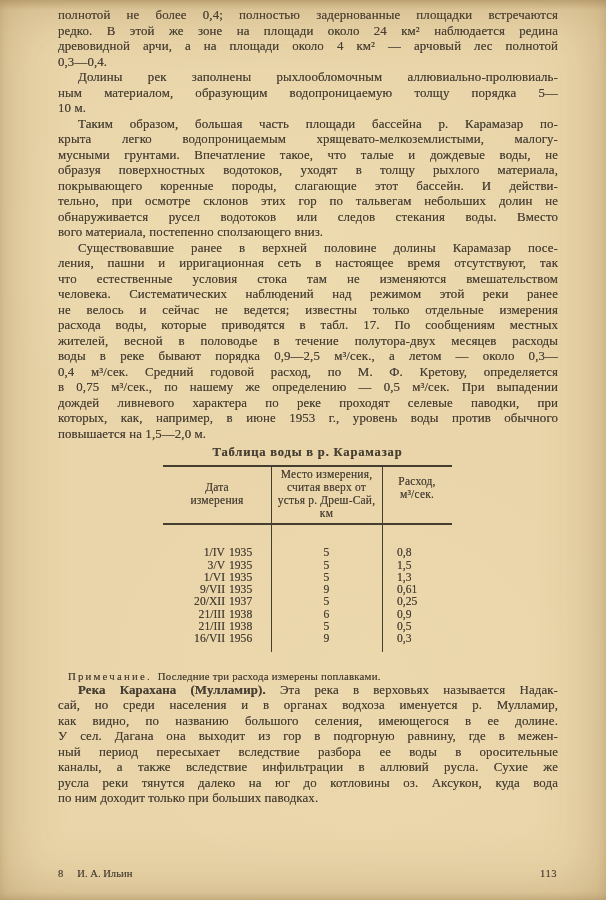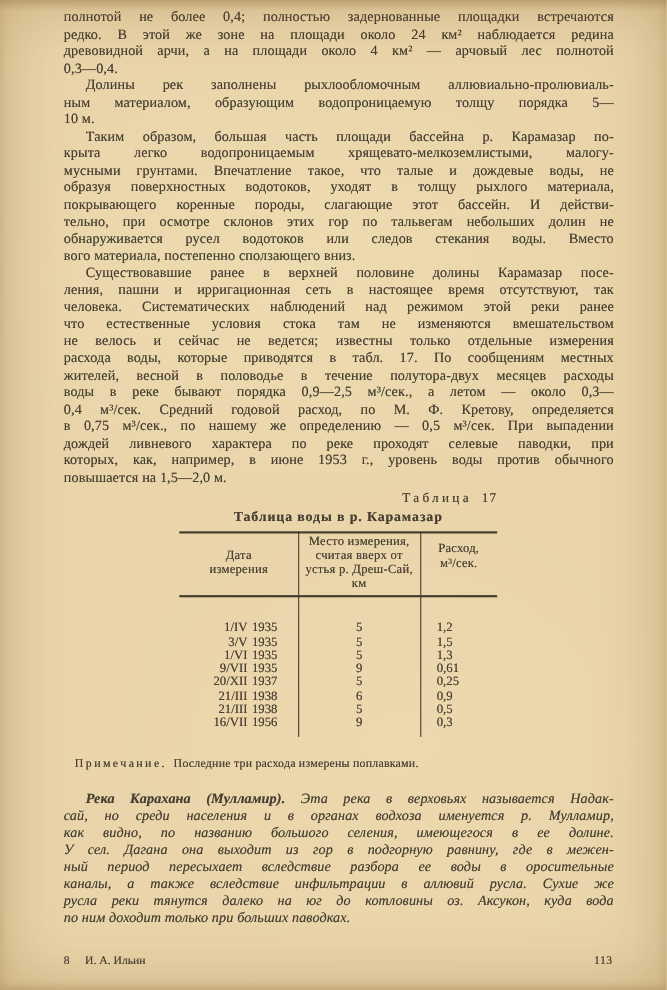--- a/index.html
+++ b/index.html
@@ -58,21 +58,21 @@
   .td1 .day{width:62px;text-align:right;}
   .td1 .year{margin-left:4px;}
   .td2{width:111px;text-align:center;}
   .td3{width:70px;text-align:left;padding-left:15px;box-sizing:border-box;}
 
   .tbl-note{margin-top:18px;margin-left:10px;font-size:10.8px;height:13px;line-height:13px;letter-spacing:0.2px;}
   .tbl-note .spaced{letter-spacing:2.2px;}
   .tbl-note .rest{margin-left:6px;}
 
   .para{margin:0;}
-  .p5{margin-top:18px;font-style:italic;}
+  .p5{}
 
   .footer{
     position:absolute;left:58px;right:49px;top:868px;z-index:5;
     display:flex;align-items:baseline;font-size:10.6px;
     text-shadow:0 0 0.4px rgba(70,62,50,0.6);
   }
   .footer .sig-num{margin-right:14px;}
   .footer .pageno{margin-left:auto;letter-spacing:0.5px;}
 </style>
 </head>
@@ -102,36 +102,33 @@
       <div class="line">образуя поверхностных водотоков, уходят в толщу рыхлого материала,</div>
       <div class="line">покрывающего коренные породы, слагающие этот бассейн. И действи-</div>
       <div class="line">тельно, при осмотре склонов этих гор по тальвегам небольших долин не</div>
       <div class="line">обнаруживается русел водотоков или следов стекания воды. Вместо</div>
       <div class="line last">вого материала, постепенно сползающего вниз.</div>
     </div>
 
   <div class="para">
       <div class="line indent">Существовавшие ранее в верхней половине долины Карамазар посе-</div>
       <div class="line">ления, пашни и ирригационная сеть в настоящее время отсутствуют, так</div>
+      <div class="line">что естественные условия стока там не изменяются вмешательством</div>
       <div class="line">человека. Систематических наблюдений над режимом этой реки ранее</div>
-      <div class="line">что естественные условия стока там не изменяются вмешательством</div>
       <div class="line">не велось и сейчас не ведется; известны только отдельные измерения</div>
       <div class="line">расхода воды, которые приводятся в табл. 17. По сообщениям местных</div>
       <div class="line">жителей, весной в половодье в течение полутора-двух месяцев расходы</div>
       <div class="line">воды в реке бывают порядка 0,9—2,5 м³/сек., а летом — около 0,3—</div>
       <div class="line">0,4 м³/сек. Средний годовой расход, по М. Ф. Кретову, определяется</div>
       <div class="line">в 0,75 м³/сек., по нашему же определению — 0,5 м³/сек. При выпадении</div>
       <div class="line">дождей ливневого характера по реке проходят селевые паводки, при</div>
       <div class="line">которых, как, например, в июне 1953 г., уровень воды против обычного</div>
       <div class="line last">повышается на 1,5—2,0 м.</div>
     </div>
 
-  <div class="tbl-label">
-    <span class="spaced">Таблица</span><span class="num">17</span>
-  </div>
 
   <div class="tbl-title">Таблица воды в р. Карамазар</div>
 
   <div class="tbl">
     <div class="hrule"></div>
     <div class="vline v1"></div>
     <div class="vline v2"></div>
 
     <div class="thead">
       <div class="th th1">
@@ -152,21 +149,21 @@
 
     <div class="hrule2"></div>
 
     <div class="tbody">
         <div class="tr">
           <div class="td1">
             <span class="day">1/IV</span>
             <span class="year">1935</span>
           </div>
           <div class="td2">5</div>
-          <div class="td3">1,2</div>
+          <div class="td3">0,8</div>
         </div>
         <div class="tr">
           <div class="td1">
             <span class="day">3/V</span>
             <span class="year">1935</span>
           </div>
           <div class="td2">5</div>
           <div class="td3">1,5</div>
         </div>
         <div class="tr">

